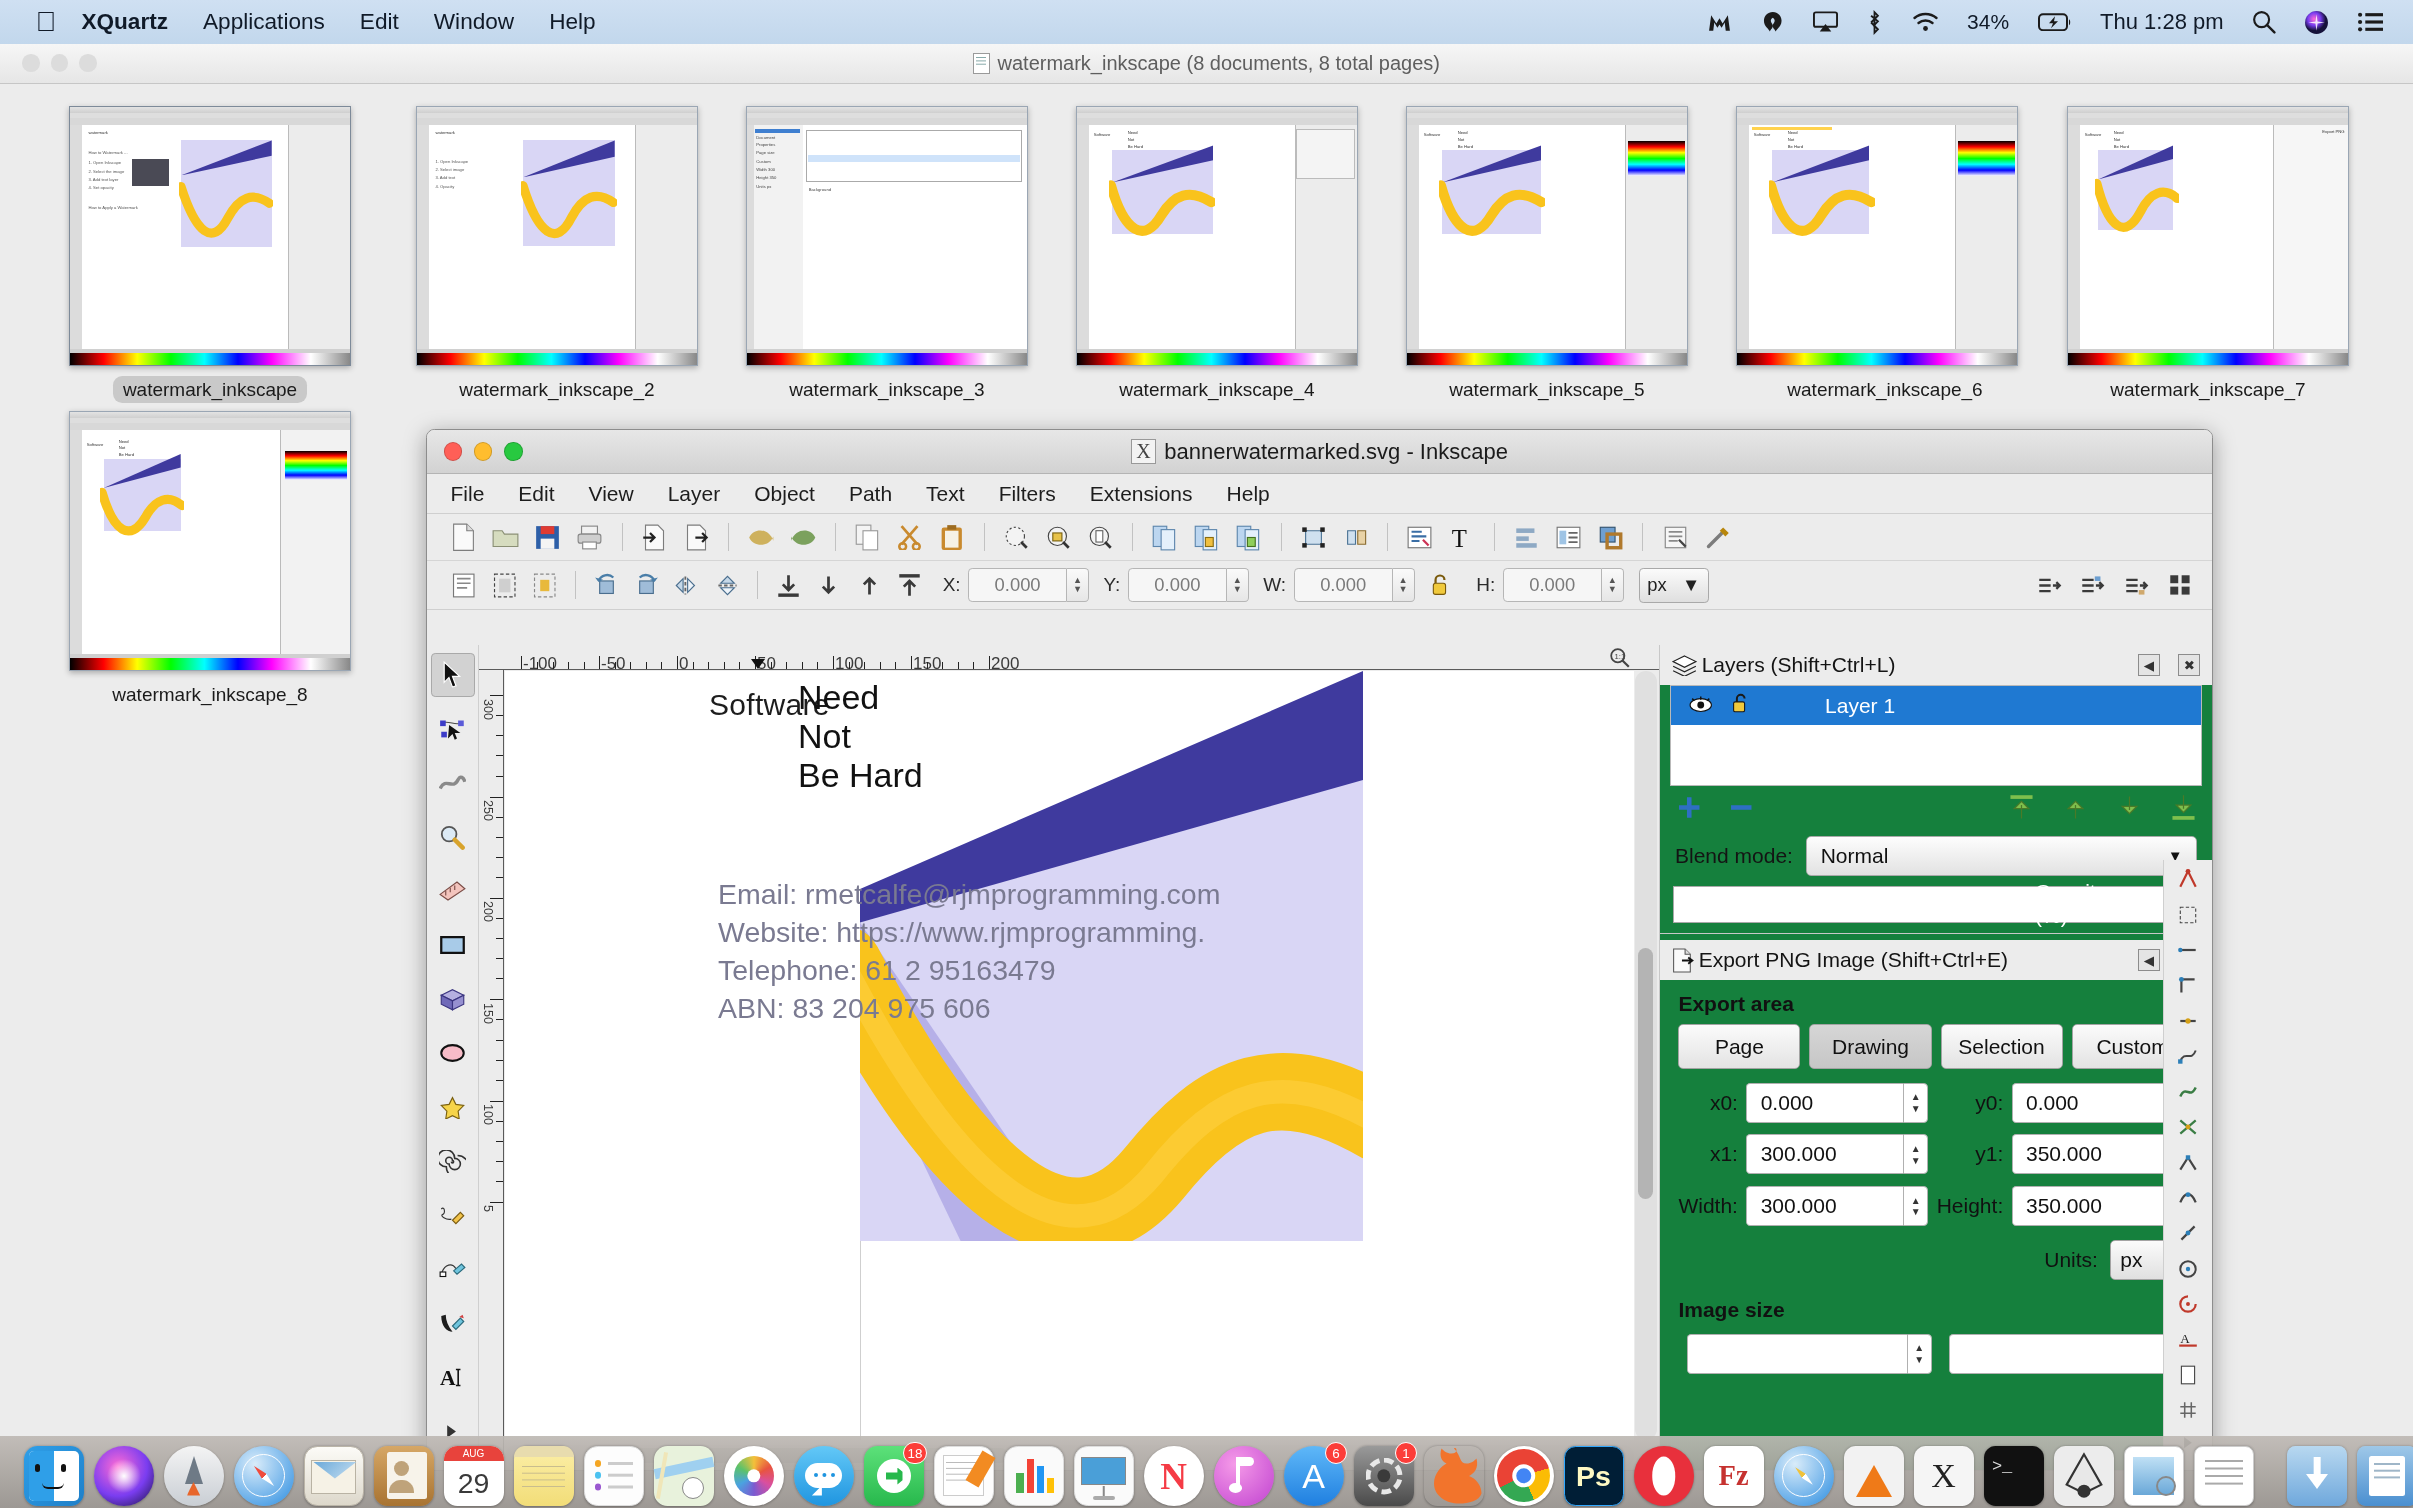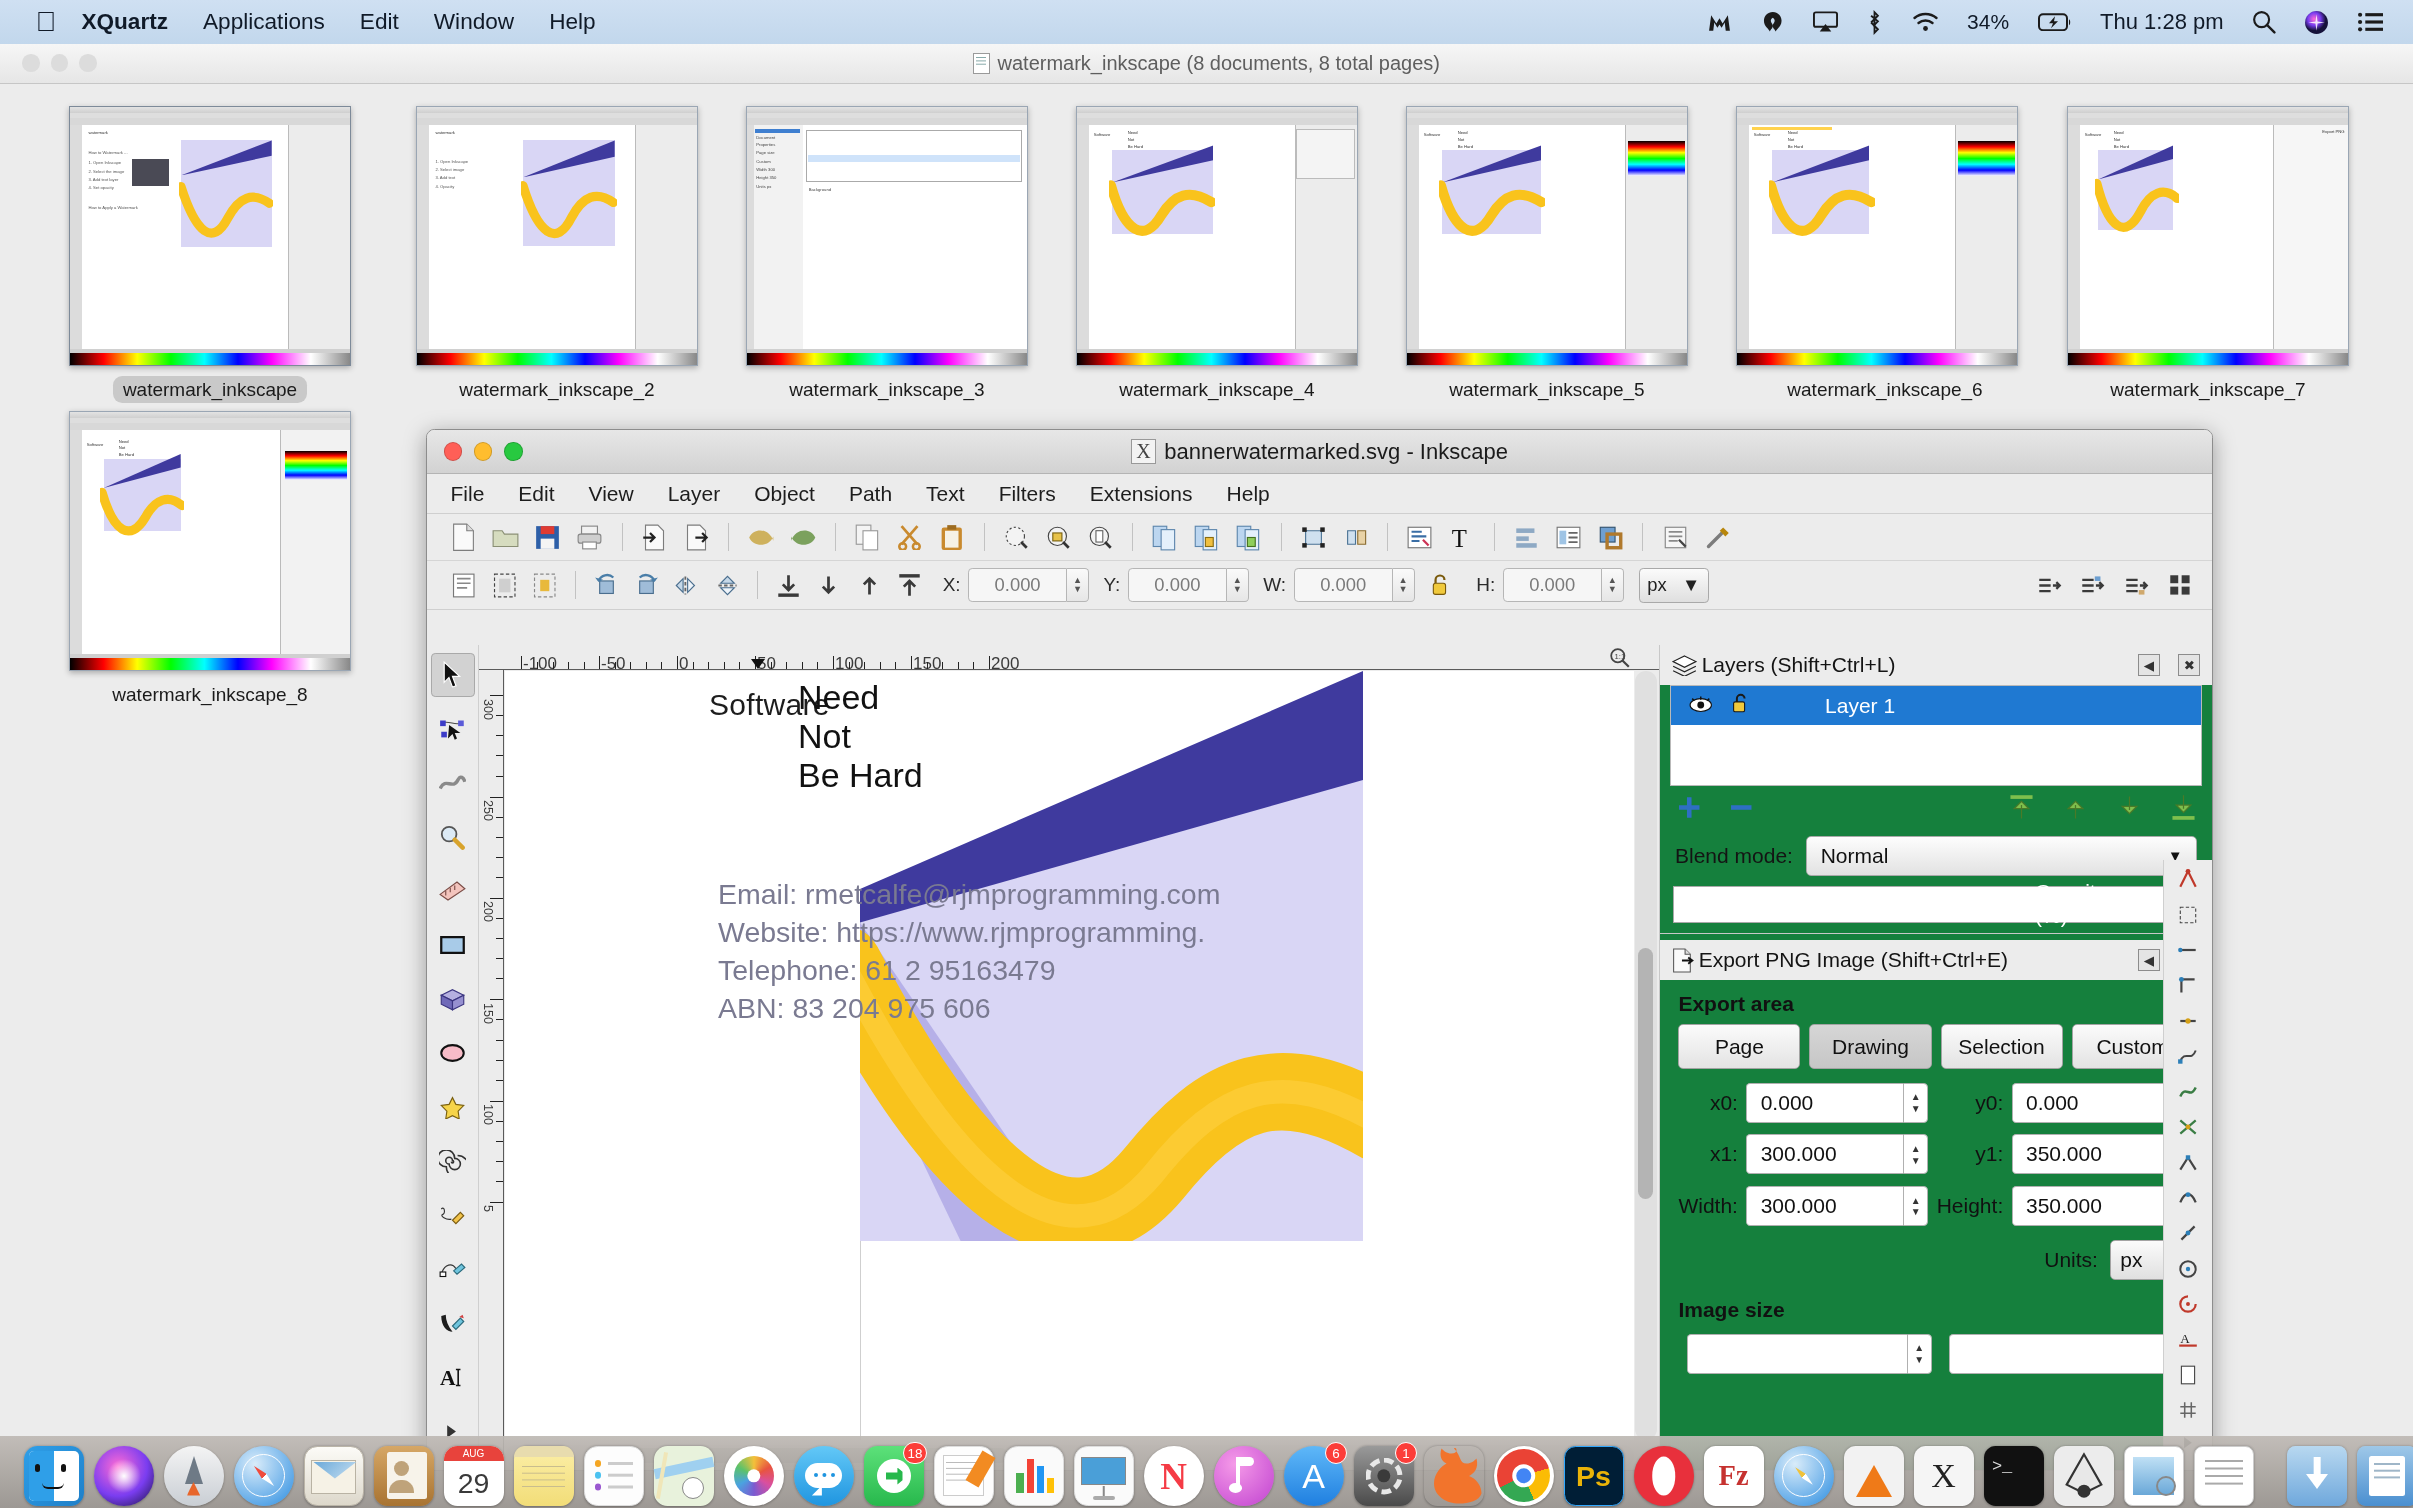--- a/index.html
+++ b/index.html
@@ -1521,21 +1521,21 @@
     <div class="dapp" style="background:transparent">
       <svg width="60" height="60" viewBox="0 0 24 24">
           <path d="M12 1c3 3 2 6 5 6 2 0 3-1 4-2 1 4-1 6-3 7 3 1 5 4 5 7-1 3-5 4-9 4-5 0-10-3-10-8 0-4 3-7 5-8-2-1-3-3-2-6 1 1 2 2 4 2 3 0 2-3 1-2z" fill="#f2742c"></path>
         </svg>
     </div>
     <div class="dapp" style="background:#fff;border-radius:50%">
       <div style="position:absolute;inset:3.4px;border-radius:50%;background:conic-gradient(from -45deg,#ea4335 0 33%,#fbbc05 33% 56%,#34a853 56% 80%,#ea4335 80%)"></div>
       <div style="position:absolute;left:50%;top:50%;transform:translate(-50%,-50%);width:23.5px;height:23.5px;border-radius:50%;background:#4285f4;border:4.2px solid #fff"></div>
     </div>
     <div class="dapp" style="background:#001e36;border:1.7px solid #31a8ff;border-radius:11.7px">
-      <div style="position:absolute;left:50%;top:50%;transform:translate(-50%,-50%);font-size:28.5px;color:#eab308;font-family:'Liberation Sans',sans-serif;font-weight:bold">Ps</div>
+      <div style="position:absolute;left:50%;top:50%;transform:translate(-50%,-50%);font-size:28.5px;color:#fef9c3;font-family:'Liberation Sans',sans-serif;font-weight:bold">Ps</div>
     </div>
     <div class="dapp" style="background:#e8303c;border-radius:50%">
       <div style="position:absolute;left:50%;top:50%;transform:translate(-50%,-50%);width:23.5px;height:39px;border-radius:50%;background:#fff"></div>
     </div>
     <div class="dapp" style="background:#fff;border-radius:11.7px">
       <div style="position:absolute;left:50%;top:50%;transform:translate(-50%,-50%);font-size:28.5px;color:#c63230;font-family:'Liberation Serif',serif;font-weight:bold">Fz</div>
     </div>
     <div class="dapp" style="background:radial-gradient(circle at 35% 30%,#d9ecfa,#2a8ce0);border-radius:50%">
       <div style="position:absolute;inset:8.4px;border-radius:50%;border:1.7px solid #fff"></div>
       <div style="position:absolute;left:50%;top:50%;transform:translate(-50%,-50%) rotate(45deg);width:25px;height:5.9px;background:linear-gradient(90deg,#f0c23c 50%,#fff 50%);clip-path:polygon(0 50%,50% 0,100% 50%,50% 100%)"></div>

